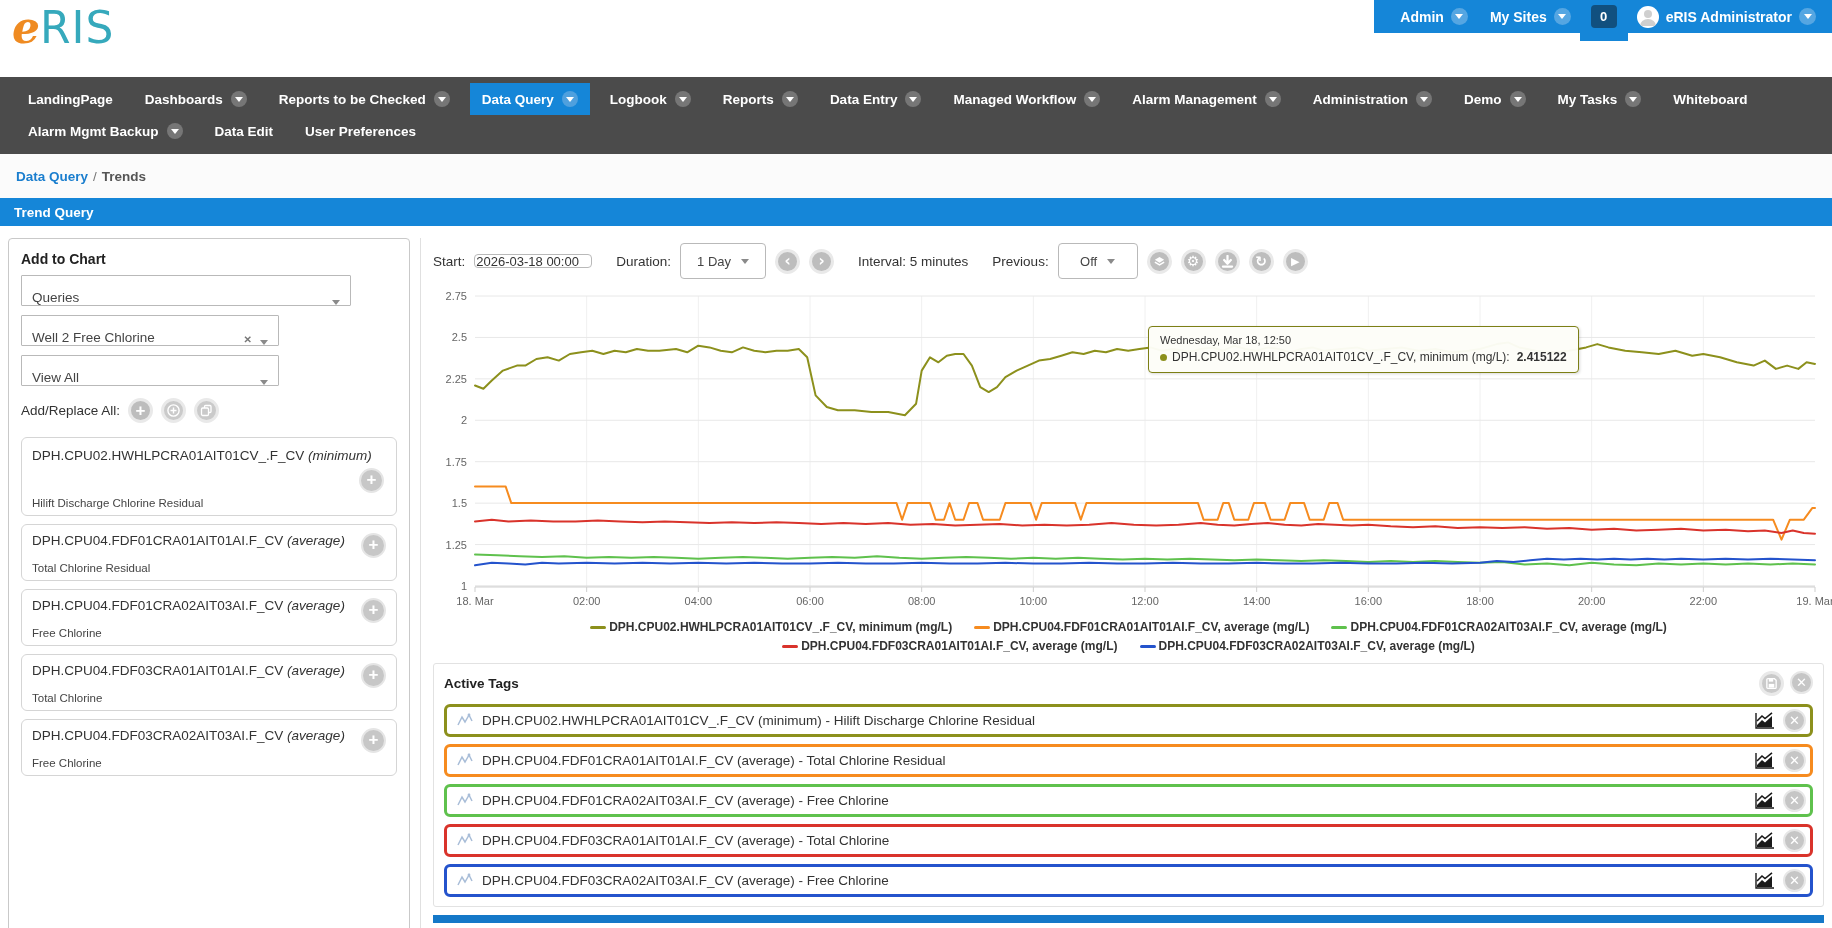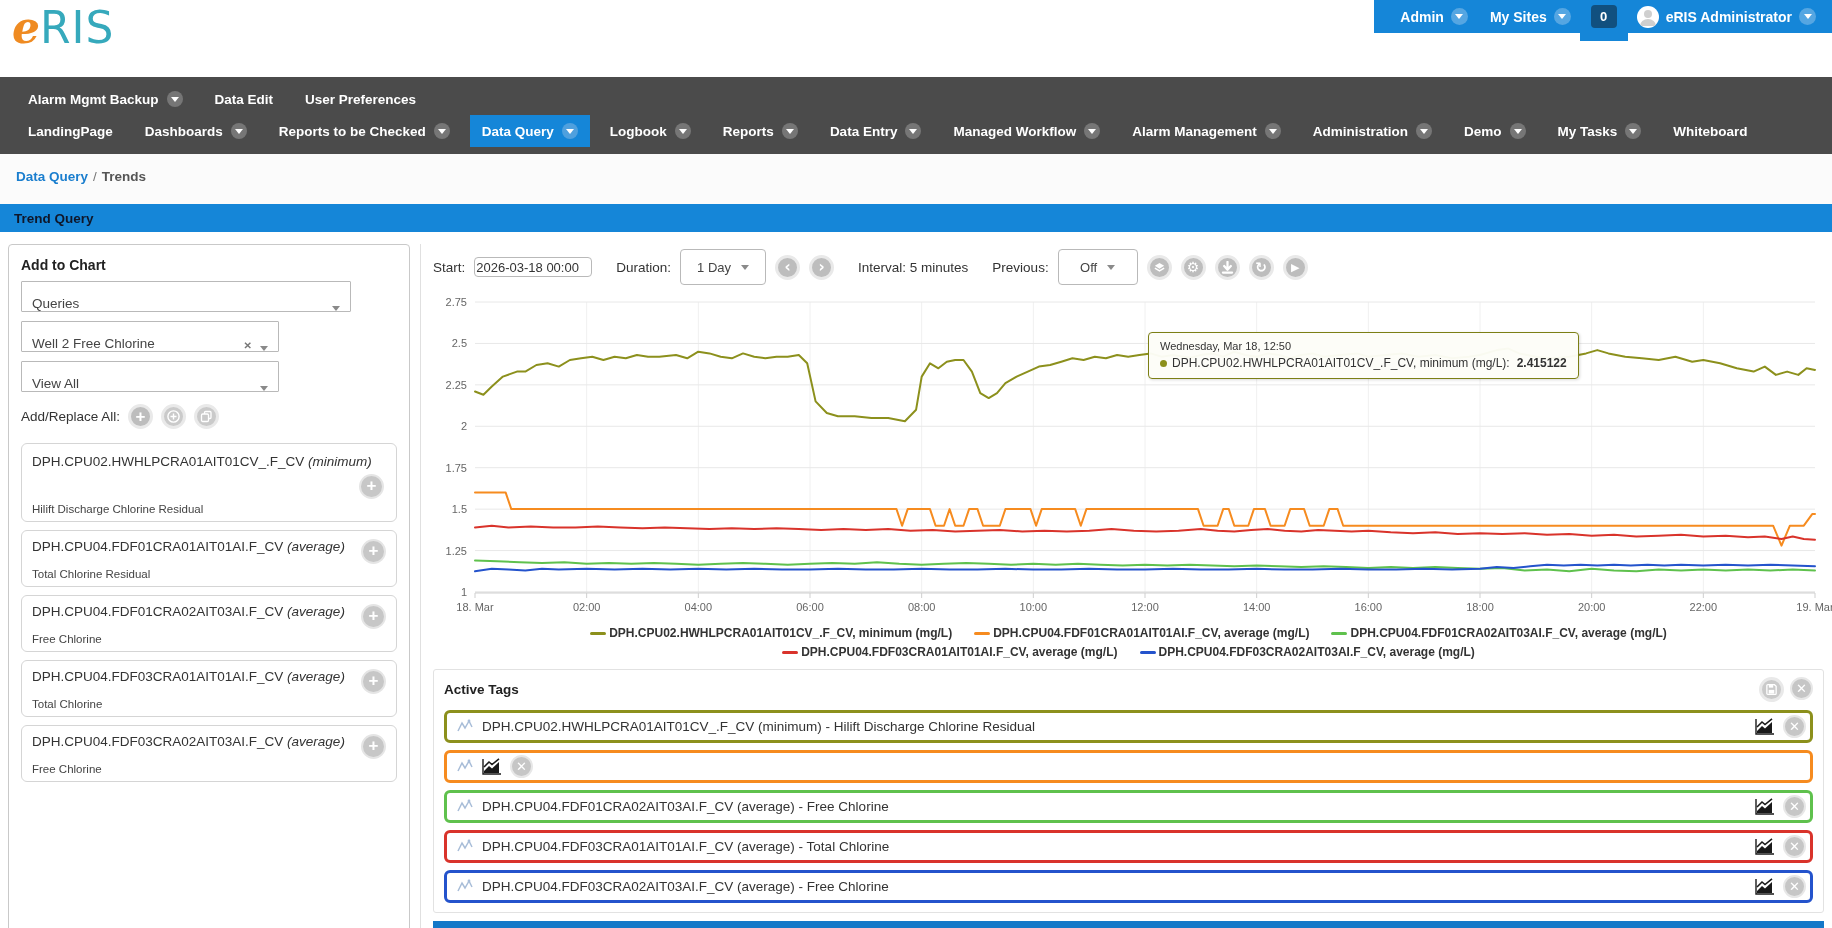--- a/index.html
+++ b/index.html
@@ -24,25 +24,25 @@
   
   .nav { background:#4b4b4b; padding:6px 0 7px 16px; }
   .nav-row { display:flex; align-items:center; flex-wrap:nowrap; }
   .nav-item { display:flex; align-items:center; gap:8px; color:#fff; font-weight:bold; font-size:13.5px; padding:8px 12px; margin-right:8px; cursor:pointer; white-space:nowrap; }
   .nav-item.active { background:#1586d8; }
   .nav-caret { width:16px; height:16px; border-radius:50%; background:#767676; display:flex; align-items:center; justify-content:center; }
   .nav-item.active .nav-caret { background:#4fa0de; }
   .nav-caret i { display:block; width:0; height:0; border-left:4px solid transparent; border-right:4px solid transparent; border-top:5px solid #fff; }
 
   
-  .breadcrumb { background:#fbfbfb; padding:15px 16px 20px 16px; font-size:13.5px; font-weight:bold; }
+  .breadcrumb { background:#fbfbfb; padding:15px 16px 14px 16px; font-size:13.5px; font-weight:bold; }
   .breadcrumb .crumb-link { color:#1a7ece; cursor:pointer; }
   .breadcrumb .crumb-sep { color:#777; margin:0 5px; font-weight:normal; }
   .breadcrumb .crumb-cur { color:#555; }
-  .trendbar { background:#1586d8; color:#0f172a; font-weight:bold; font-size:13.5px; padding:7px 14px; height:28px; }
+  .trendbar { background:#1586d8; color:#ffffff; font-weight:bold; font-size:13.5px; padding:7px 14px; height:28px; }
 
   
   .content { display:flex; padding:12px 8px 0 8px; gap:10px; height:706px; }
   .sidebar { width:402px; border:1px solid #c9c9c9; border-radius:4px; padding:10px 12px; background:#fff; flex:none; height:100%; }
   .main { flex:1; border-left:1px solid #e0e0e0; padding-left:12px; display:flex; flex-direction:column; min-width:0; }
 
   
   .sb-heading { font-size:14px; font-weight:bold; color:#222; margin:2px 0 8px 0; }
   .fake-select { border:1px solid #b9b9b9; border-radius:1px; height:31px; display:flex; align-items:flex-end; padding:0 10px; font-size:13.5px; color:#444; background:#fff; cursor:pointer; margin-bottom:9px; }
   .fake-select .fs-label { flex:1; white-space:nowrap; overflow:hidden; }
@@ -59,21 +59,21 @@
   .tag-name .qual { font-style:italic; }
   .tag-desc { font-size:11.5px; color:#444; margin-top:4px; }
   .tag-top { display:flex; align-items:flex-start; gap:6px; }
   .tag-top .tag-name { flex:1; }
   .plus-row { display:flex; justify-content:flex-end; margin:4px 2px 2px 0; }
   .plusbtn { width:25px; height:25px; border-radius:50%; background:#c7c7c7; border:2px solid #e5e5e5; color:#fff; font-size:17px; font-weight:bold; line-height:20px; text-align:center; cursor:pointer; flex:none; }
 
   
   .toolbar { display:flex; align-items:center; gap:9px; margin:6px 0 8px 0; font-size:13.5px; color:#333; height:34px; flex:none; }
   .toolbar label { font-weight:normal; }
-  .start-input { width:118px; height:20px; border:1px solid #b9b9b9; border-radius:4px; padding:0 1px; font-size:13px; color:#333; font-family:"Liberation Sans",sans-serif; }
+  .start-input { width:118px; height:14px; border:1px solid #b9b9b9; border-radius:4px; padding:0 1px; font-size:13px; color:#333; font-family:"Liberation Sans",sans-serif; }
   .tb-select { border:1px solid #b9b9b9; border-radius:4px; height:36px; display:flex; align-items:center; justify-content:center; padding:0 9px; font-size:13px; color:#444; cursor:pointer; }
   .tb-select .fs-caret { margin-left:10px; }
   .sel-duration { width:86px; }
   .sel-previous { width:80px; }
   .tb-gap { width:6px; }
   .icon-glyph { font-family:"DejaVu Sans",sans-serif; font-size:14px; line-height:1; }
 
   
   .chart-wrap { position:relative; flex:none; }
   .chart-svg { display:block; }
@@ -133,34 +133,20 @@
         </span>
         <span>eRIS Administrator</span>
         <span class="caret-chip">
             <i></i>
           </span>
       </span>
     </div>
   </div>
 
   <div class="nav">
-    <div class="nav-row" id="nav-row-2">
-        <div class="nav-item">
-          <span>Alarm Mgmt Backup</span>
-          <span class="nav-caret">
-            <i></i>
-          </span>
-        </div>
-        <div class="nav-item">
-          <span>Data Edit</span>
-        </div>
-        <div class="nav-item">
-          <span>User Preferences</span>
-        </div>
-      </div>
     <div class="nav-row" id="nav-row-1">
         <div class="nav-item">
           <span>LandingPage</span>
         </div>
         <div class="nav-item">
           <span>Dashboards</span>
           <span class="nav-caret">
             <i></i>
           </span>
         </div>
@@ -219,20 +205,34 @@
           </span>
         </div>
         <div class="nav-item">
           <span>My Tasks</span>
           <span class="nav-caret">
             <i></i>
           </span>
         </div>
         <div class="nav-item">
           <span>Whiteboard</span>
+        </div>
+      </div>
+    <div class="nav-row" id="nav-row-2">
+        <div class="nav-item">
+          <span>Alarm Mgmt Backup</span>
+          <span class="nav-caret">
+            <i></i>
+          </span>
+        </div>
+        <div class="nav-item">
+          <span>Data Edit</span>
+        </div>
+        <div class="nav-item">
+          <span>User Preferences</span>
         </div>
       </div>
   </div>
 
   <div class="breadcrumb">
     <span class="crumb-link">Data Query</span><span class="crumb-sep">/</span><span class="crumb-cur">Trends</span>
   </div>
 
   <div class="trendbar">Trend Query</div>
 
@@ -470,20 +470,21 @@
                   <path d="M1 1 V16 H19" fill="none" stroke="#1a1a1a" stroke-width="1.4"></path>
                 </svg>
               </span>
               <span class="xbtn">✕</span>
             </div>
             <div class="ap-row" style="border-color: rgb(246, 139, 31);">
               <svg width="17" height="15" viewBox="0 0 17 15">
                 <polyline points="1,12 5,4 8,9 12,2 15,8" fill="none" stroke="#a8bdd8" stroke-width="1.5"></polyline>
                 <circle cx="12" cy="2" r="1.4" fill="#a8bdd8"></circle>
               </svg>
+              <span class="ap-label">DPH.CPU04.FDF01CRA01AIT01AI.F_CV (average) - Total Chlorine Residual</span>
               <span class="ap-chartbtn">
                 <svg width="20" height="17" viewBox="0 0 20 17">
                   <path d="M2 15 L2 13 L7 8 L10 10.5 L17 4 L17 15 Z" fill="#1a1a1a"></path>
                   <polyline points="2,9 7,4 10,6.5 17,0.8" fill="none" stroke="#1a1a1a" stroke-width="1.6"></polyline>
                   <path d="M1 1 V16 H19" fill="none" stroke="#1a1a1a" stroke-width="1.4"></path>
                 </svg>
               </span>
               <span class="xbtn">✕</span>
             </div>
             <div class="ap-row" style="border-color: rgb(95, 193, 77);">

